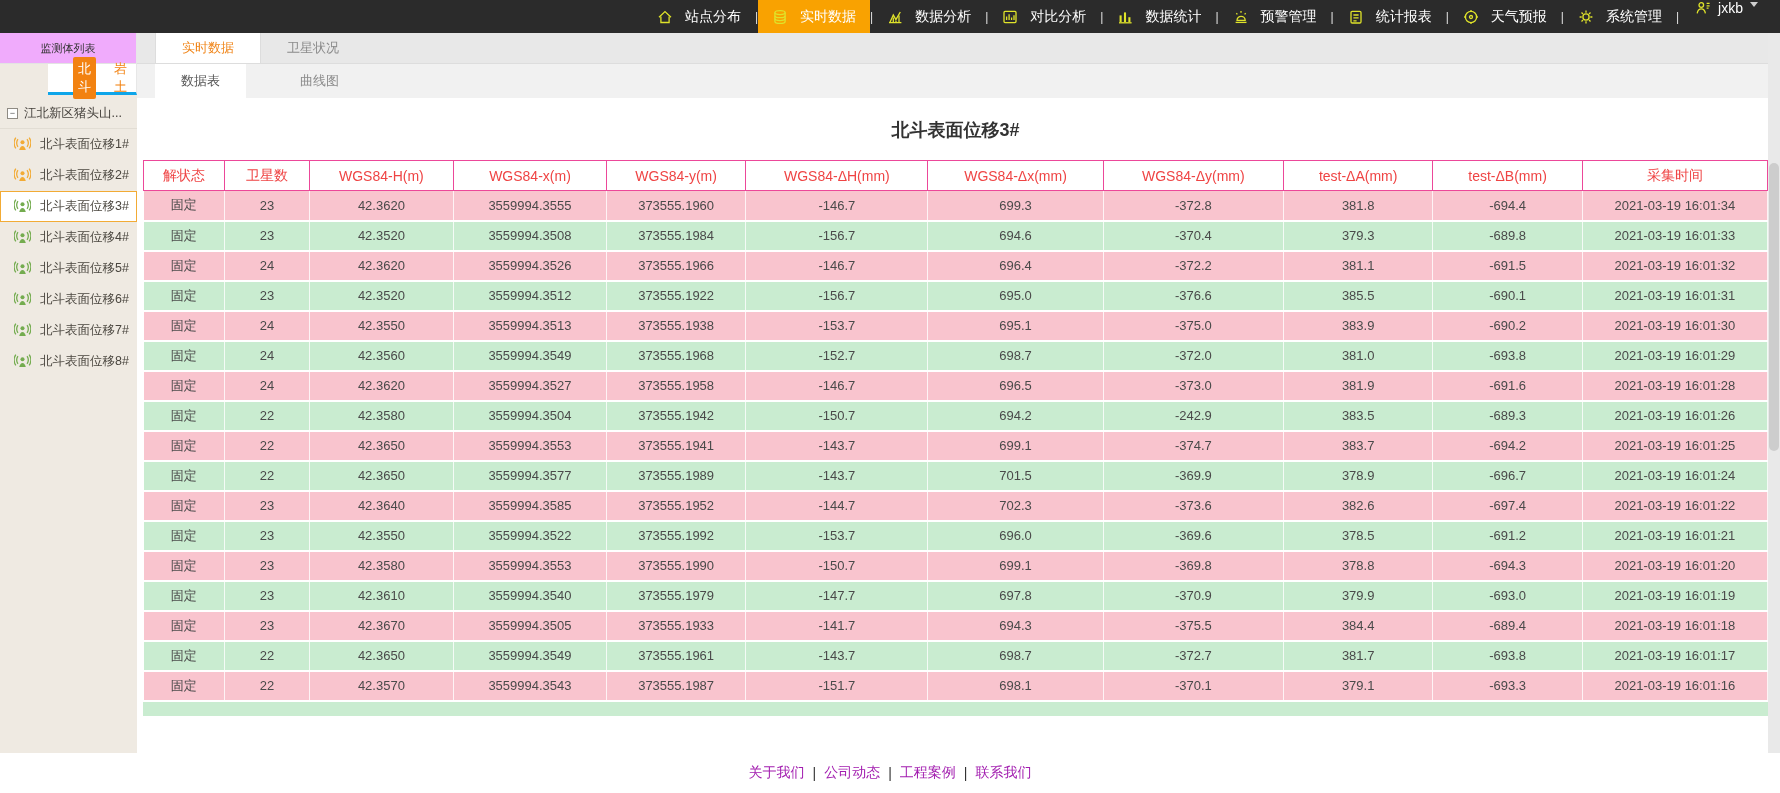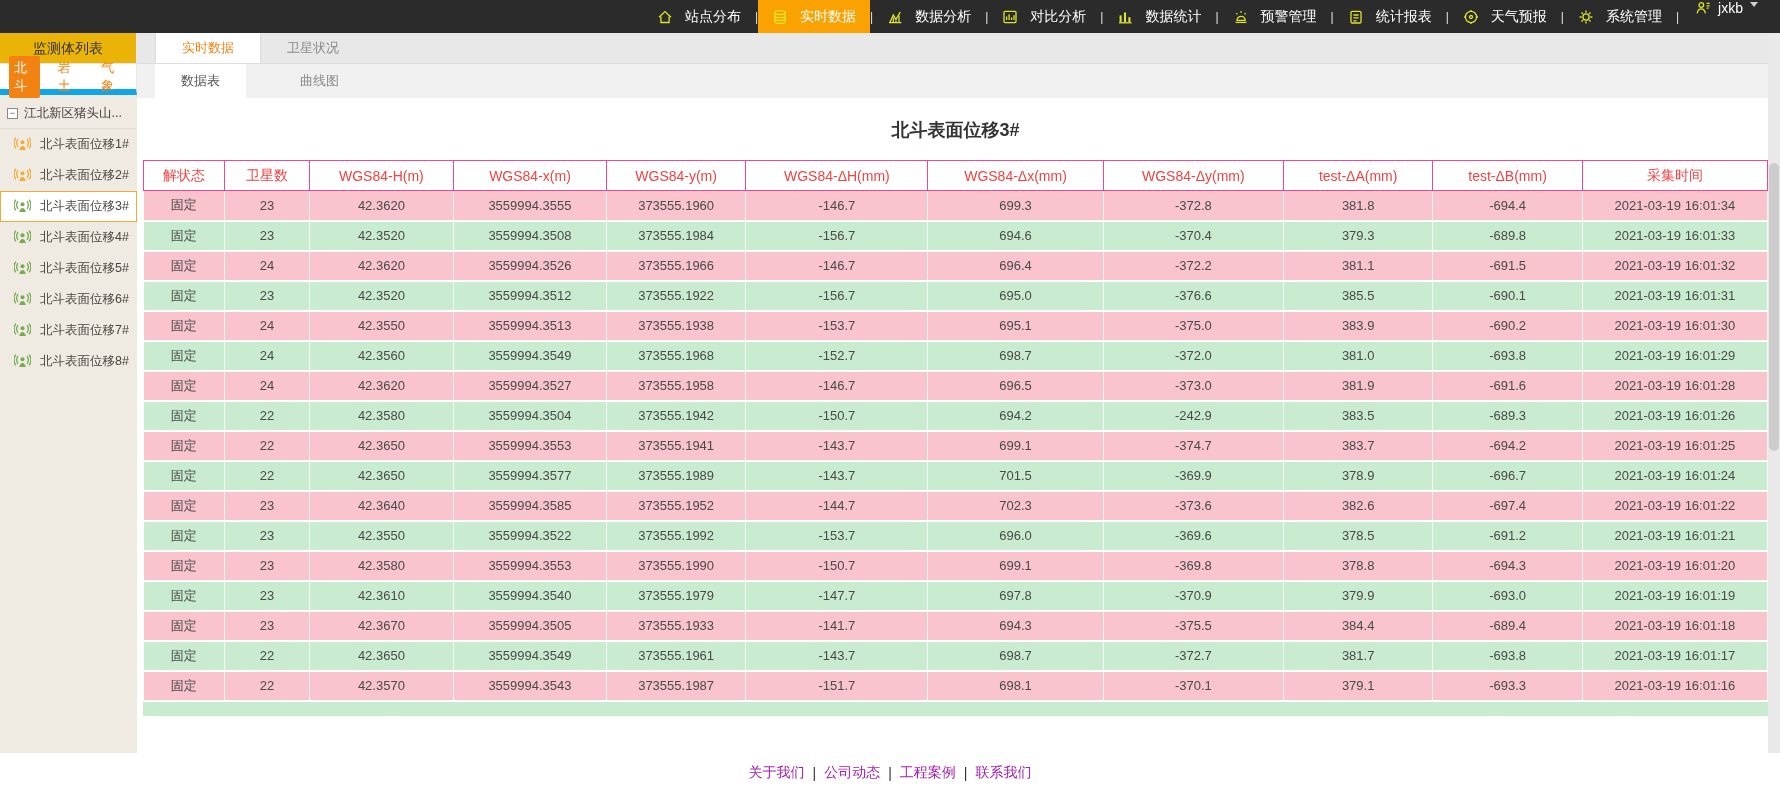--- a/index.html
+++ b/index.html
@@ -27,22 +27,22 @@
   .nav-sep{color:rgba(255,255,255,.85);display:flex;align-items:center;font-size:12px;}
   .nav-user{display:flex;gap:7px;padding:0 22px 0 16px;font-size:14px;cursor:pointer;}
   .nav-user .nav-ico svg{stroke:var(--nav-icon-yellow);}
   .caret{width:0;height:0;border-left:4px solid transparent;border-right:4px solid transparent;border-top:5px solid #cfcfcf;margin-top:2px;}
 
   
   .main-row{display:flex;height:720px;position:relative;}
 
   
   .sidebar{width:137px;flex:0 0 137px;background:var(--sidebar-beige);display:flex;flex-direction:column;}
-  .sidebar-title{height:31px;line-height:31px;text-align:center;background:#eab308;color:#333;font-size:14px;border-bottom:1px solid #e3e3e3;border-right:1px solid #e7e7e7;}
-  .sidebar-tabs{height:31px;background:#fff;display:flex;align-items:center;gap:13px;padding:0 9px;border-bottom:6px solid #0ea5e9;border-right:1px solid #e7e7e7;}
+  .sidebar-title{height:31px;line-height:31px;text-align:center;background:#f0abfc;color:#333;font-size:11px;border-bottom:1px solid #e3e3e3;border-right:1px solid #e7e7e7;}
+  .sidebar-tabs{height:31px;background:#fff;display:flex;align-items:center;gap:13px;padding:0 25px;border-bottom:3px solid #0ea5e9;border-right:1px solid #e7e7e7;margin-left:48px;}
   .side-tab{font-size:13px;color:var(--sidebar-tab-orange);cursor:pointer;padding:3px 5px;border-radius:2px;}
   .side-tab.active{background:var(--sidebar-tab-orange);color:#fff;}
   .tree{flex:1;padding-top:4px;}
   .tree-node{display:flex;align-items:center;gap:6px;height:30px;padding:0 4px 0 7px;font-size:12.5px;color:#433f3a;border-bottom:1px solid #e2ddd4;cursor:pointer;white-space:nowrap;overflow:hidden;}
   .expand-box{width:11px;height:11px;border:1px solid #8f8b84;background:#fff;color:#555;font-size:9px;line-height:9px;text-align:center;flex:0 0 11px;}
   .sensor-item{display:flex;align-items:center;gap:9px;height:31px;padding:0 4px 0 13px;font-size:12.5px;color:#4a463f;cursor:pointer;border:1px solid transparent;white-space:nowrap;}
   .sensor-item.selected{background:#fff;border:1px solid var(--status-orange);}
   .sensor-ico{display:inline-flex;width:17px;height:17px;}
   .sensor-ico svg{width:17px;height:17px;stroke:currentColor;stroke-width:1.2;}
   .st-orange{color:var(--status-orange);}

